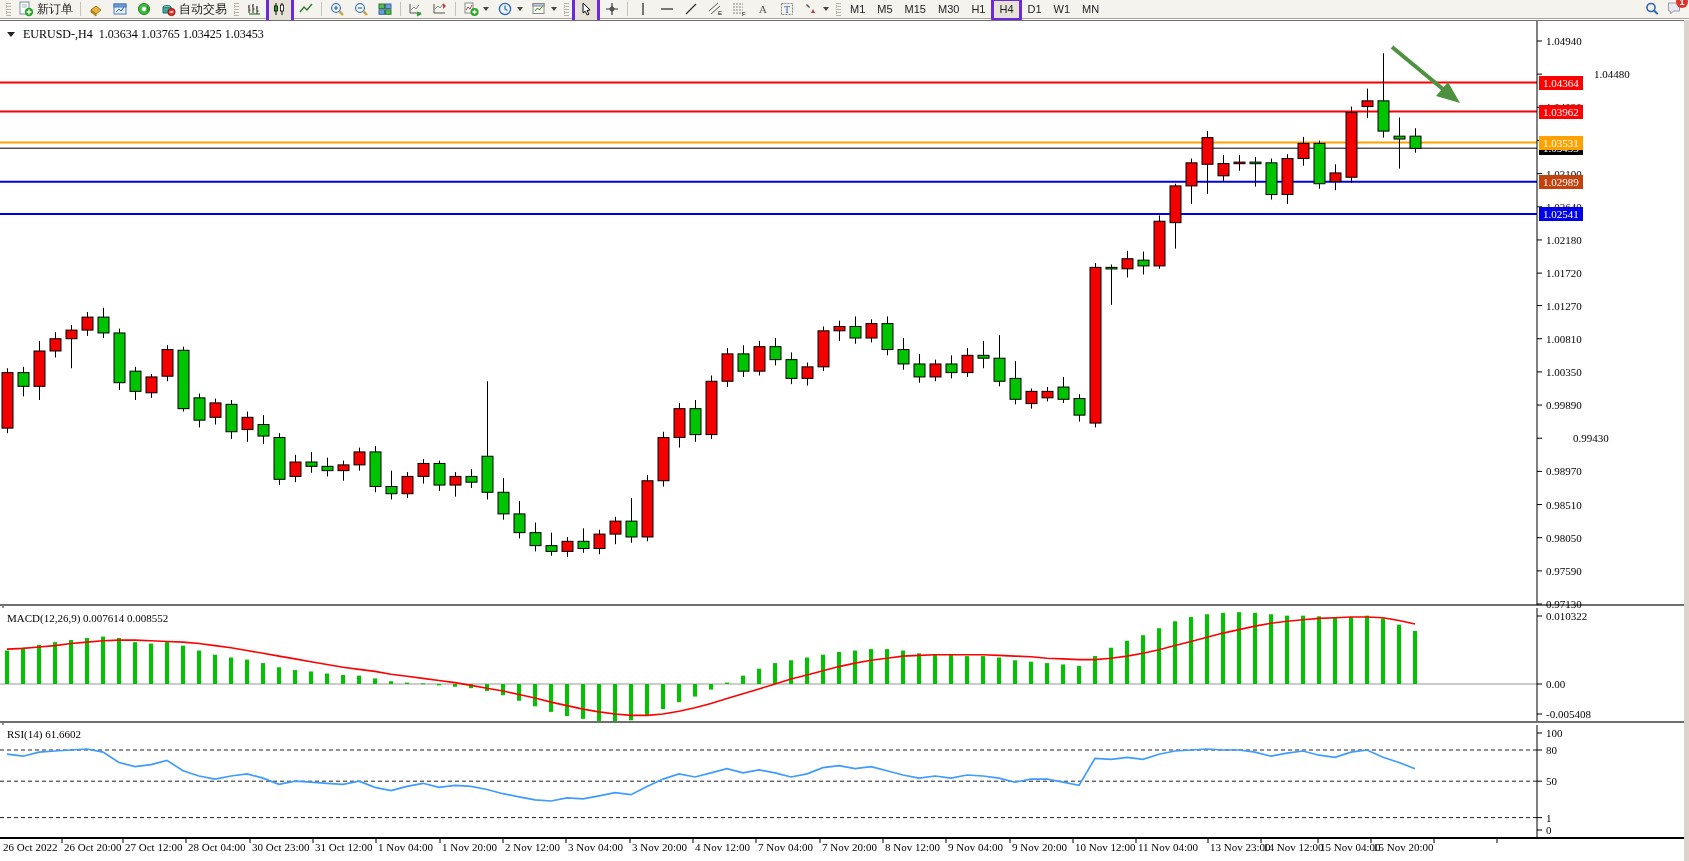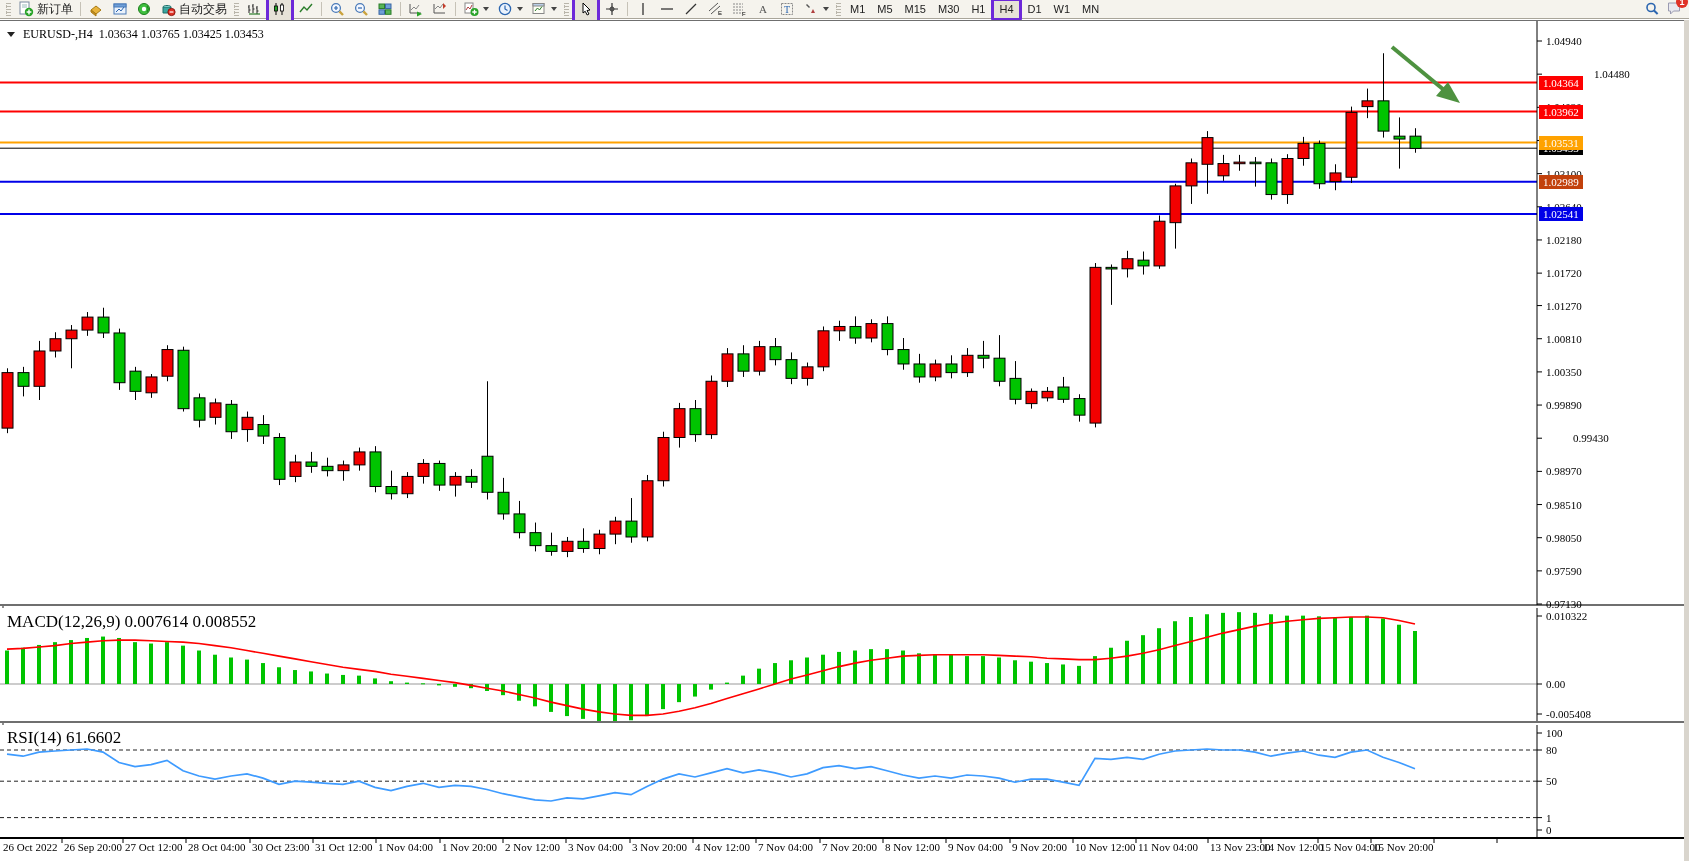--- a/index.html
+++ b/index.html
@@ -19,21 +19,21 @@
   #chartwin{position:absolute;top:20px;left:0;width:1689px;height:841px;background:#fff;font-family:Liberation Serif, serif;}
   .leftedge{position:absolute;top:0;left:2px;width:2px;height:841px;background:#8f8f8f;}
   .rightedge{position:absolute;top:0;right:0;width:5px;height:841px;background:#d9d5cd;}
   .panel{position:absolute;left:0;width:1689px;background:#fff;}
   #main-panel{top:0;height:586px;border-top:1px solid #6f6f6f;border-bottom:2px solid #6f6f6f;box-sizing:border-box;}
   #macd-panel{top:588px;height:115px;border-bottom:2px solid #6f6f6f;box-sizing:border-box;}
   #rsi-panel{top:705px;height:113px;border-bottom:1px solid #000;box-sizing:border-box;}
   #time-axis{top:818px;height:32px;background:#fff;}
   #time-axis .gray{position:absolute;left:0;bottom:0;width:1689px;height:5px;background:#d9d5cd;}
   .chart-svg{position:absolute;top:0;left:0;}
-  .ind-label{position:absolute;left:7px;font-size:17px;color:#000;white-space:nowrap;}
+  .ind-label{position:absolute;left:7px;font-size:11px;color:#000;white-space:nowrap;}
   #main-header{position:absolute;left:7px;top:6px;font-size:12px;color:#000;display:flex;align-items:center;gap:6px;white-space:nowrap;}
   #main-header .dtri{width:0;height:0;border-left:4px solid transparent;border-right:4px solid transparent;border-top:5px solid #222;display:inline-block;margin-right:2px;}
   .pricelabel{position:absolute;left:1539px;height:14px;line-height:14px;font-size:11px;color:#fff;padding:0 4px;white-space:nowrap;}
   .ticklabel{position:absolute;left:1546px;font-size:11px;color:#000;line-height:12px;white-space:nowrap;}
   .tlabel{position:absolute;top:3px;font-size:11px;color:#000;white-space:nowrap;}
 </style>
 </head>
 <body>
 
 <div id="root">
@@ -650,21 +650,21 @@
           <line x1="1136" y1="0" x2="1136" y2="5" stroke="#000"></line>
           <line x1="1208" y1="0" x2="1208" y2="5" stroke="#000"></line>
           <line x1="1261" y1="0" x2="1261" y2="5" stroke="#000"></line>
           <line x1="1318" y1="0" x2="1318" y2="5" stroke="#000"></line>
           <line x1="1371" y1="0" x2="1371" y2="5" stroke="#000"></line>
           <line x1="1434" y1="0" x2="1434" y2="5" stroke="#000"></line>
           <line x1="1497" y1="0" x2="1497" y2="5" stroke="#000"></line>
         </svg>
       <div id="time-labels">
           <div class="tlabel" style="left: 3px;">26 Oct 2022</div>
-          <div class="tlabel" style="left: 64px;">26 Sep 20:00</div>
+          <div class="tlabel" style="left: 64px;">26 Oct 20:00</div>
           <div class="tlabel" style="left: 125px;">27 Oct 12:00</div>
           <div class="tlabel" style="left: 188px;">28 Oct 04:00</div>
           <div class="tlabel" style="left: 252px;">30 Oct 23:00</div>
           <div class="tlabel" style="left: 315px;">31 Oct 12:00</div>
           <div class="tlabel" style="left: 378px;">1 Nov 04:00</div>
           <div class="tlabel" style="left: 442px;">1 Nov 20:00</div>
           <div class="tlabel" style="left: 505px;">2 Nov 12:00</div>
           <div class="tlabel" style="left: 568px;">3 Nov 04:00</div>
           <div class="tlabel" style="left: 632px;">3 Nov 20:00</div>
           <div class="tlabel" style="left: 695px;">4 Nov 12:00</div>

